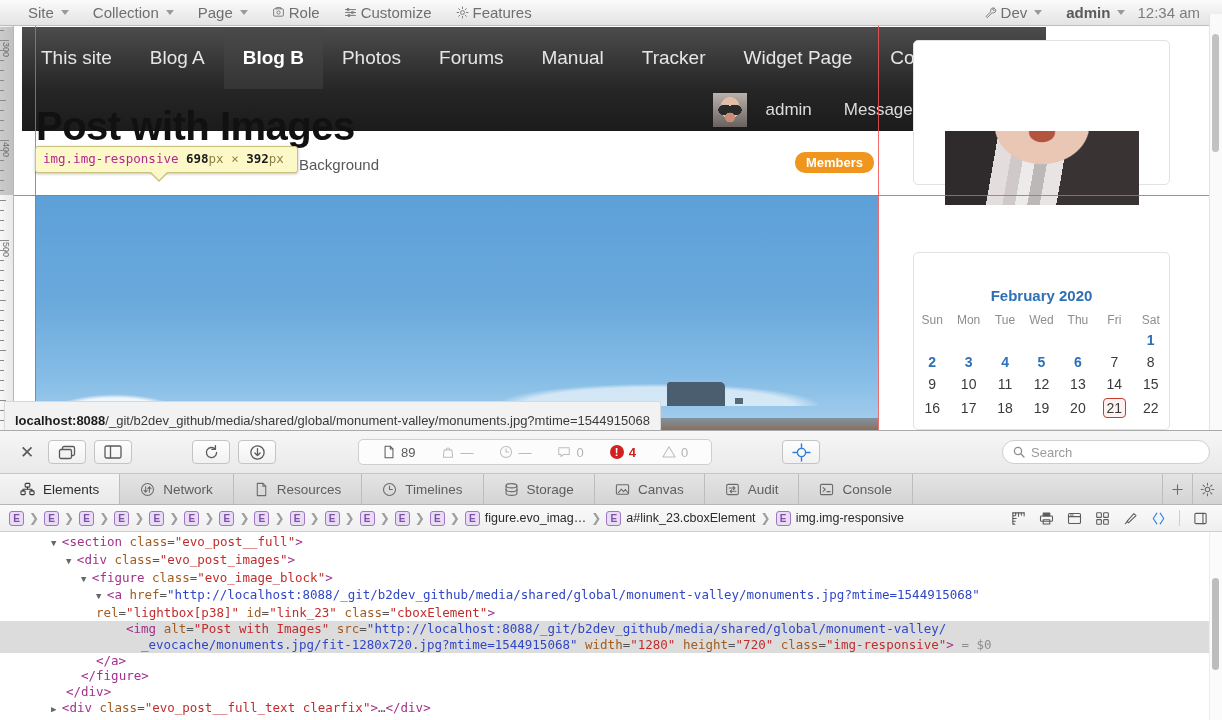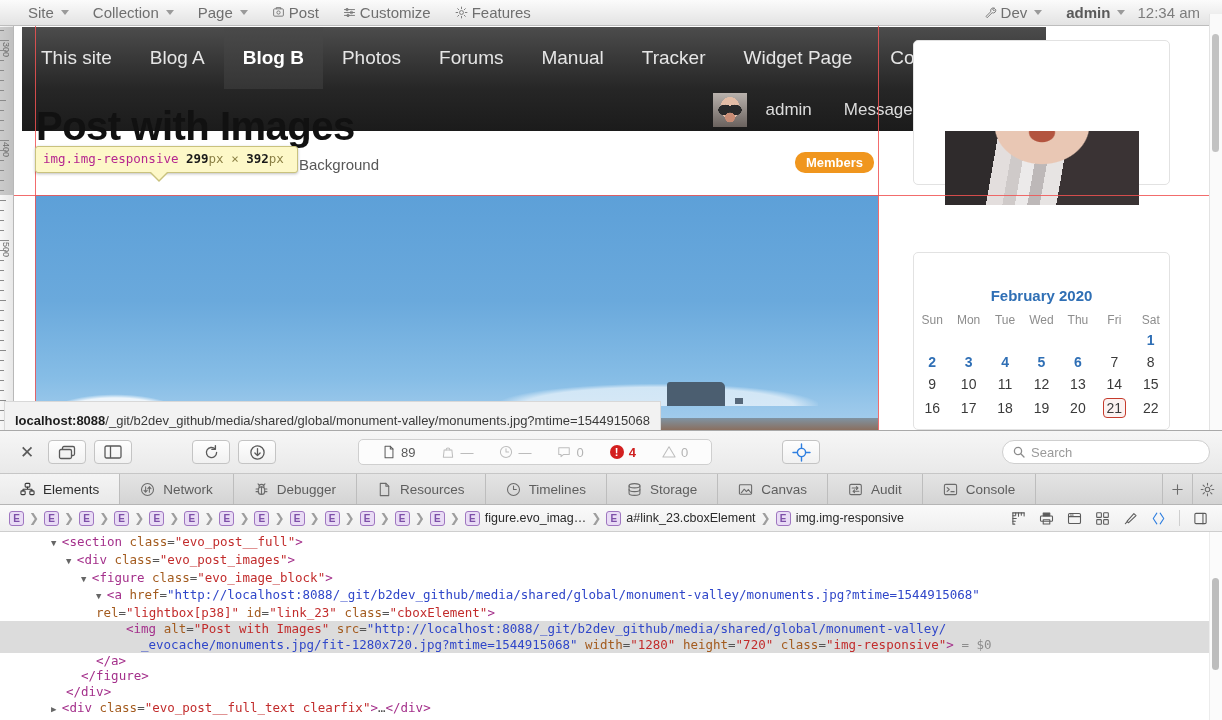--- a/index.html
+++ b/index.html
@@ -437,21 +437,21 @@
           </tbody>
       </table>
     </div>
 
     <div class="hl-line hl-v" style="left:35px; top:14px; height:416px;"></div>
     <div class="hl-line hl-v" style="left:878px; top:14px; height:416px;"></div>
     <div class="hl-line hl-h" style="left:0; top:195px; width:1222px;"></div>
 
     <div class="tooltip">
       <div><span class="sel">img.img-responsive</span>
-        <span class="num">299</span><span class="unit">px</span>
+        <span class="num">698</span><span class="unit">px</span>
         <span class="times">×</span>
         <span class="num">392</span><span class="unit">px</span></div>
     </div>
 
     <div class="ruler-h" id="ruler-h">
         <div class="seg" style="left: 35px; width: 843px;"></div>
         <div class="tick maj" style="left: 0px;"></div>
         <div class="tick" style="left: 10px;"></div>
         <div class="tick" style="left: 20px;"></div>
         <div class="tick" style="left: 30px;"></div>
@@ -647,21 +647,21 @@
           <div class="eitem">
             <span>Page</span>
             <span class="caret"></span>
           </div>
           <div class="eitem">
             <svg width="13" height="13" viewBox="0 0 16 16">
               <rect x="2" y="3.5" width="12" height="9" rx="1.2" fill="none" stroke="#777" stroke-width="1.15"></rect>
               <path d="M5.2 3.5V2h5.6v1.5" fill="none" stroke="#777" stroke-width="1.15" stroke-linecap="round" stroke-linejoin="round"></path>
               <circle cx="8" cy="8" r="2" fill="none" stroke="#777" stroke-width="1.15"></circle>
             </svg>
-            <span>Post</span>
+            <span>Role</span>
           </div>
           <div class="eitem">
             <svg width="13" height="13" viewBox="0 0 16 16">
               <path d="M1.8 4.4h12.4M1.8 8h12.4M1.8 11.6h12.4" fill="none" stroke="#777" stroke-width="1.15" stroke-linecap="round" stroke-linejoin="round"></path>
               <circle cx="5" cy="4.4" r="1.5" fill="none" stroke="#777" stroke-width="1.15"></circle>
               <circle cx="10.4" cy="8" r="1.5" fill="none" stroke="#777" stroke-width="1.15"></circle>
               <circle cx="6.2" cy="11.6" r="1.5" fill="none" stroke="#777" stroke-width="1.15"></circle>
             </svg>
             <span>Customize</span>
           </div>
@@ -801,28 +801,20 @@
             <path d="M8 5.5v2.2M3.2 9.5V7.7h9.6v1.8" fill="none" stroke="#3a3a3a" stroke-width="1.15" stroke-linecap="round" stroke-linejoin="round"></path>
           </svg>
           <span>Elements</span>
         </div>
         <div class="wi-tab">
           <svg width="15" height="15" viewBox="0 0 16 16">
             <circle cx="8" cy="8" r="6.4" fill="none" stroke="#6b6b6b" stroke-width="1.15"></circle>
             <path d="M6 5.2v5.6M6 10.8L4.3 9M6 10.8L7.7 9M10 10.8V5.2M10 5.2L8.3 7M10 5.2l1.7 1.8" fill="none" stroke="#6b6b6b" stroke-width="1.15" stroke-linecap="round" stroke-linejoin="round"></path>
           </svg>
           <span>Network</span>
-        </div>
-        <div class="wi-tab">
-          <svg width="15" height="15" viewBox="0 0 16 16">
-            <path d="M5.3 5.2a2.7 2.7 0 0 1 5.4 0" fill="none" stroke="#6b6b6b" stroke-width="1.15" stroke-linecap="round" stroke-linejoin="round"></path>
-            <rect x="4.6" y="5.2" width="6.8" height="8" rx="3.2" fill="none" stroke="#6b6b6b" stroke-width="1.15"></rect>
-            <path d="M4.6 7.4H2.2M4.6 10.3H2.2M11.4 7.4h2.4M11.4 10.3h2.4M8 5.2v8M5.5 3.2L4.3 2M10.5 3.2L11.7 2" fill="none" stroke="#6b6b6b" stroke-width="1.15" stroke-linecap="round" stroke-linejoin="round"></path>
-          </svg>
-          <span>Debugger</span>
         </div>
         <div class="wi-tab">
           <svg width="15" height="15" viewBox="0 0 16 16">
             <path d="M3.5 1.5h6l3 3v10h-9z" fill="none" stroke="#6b6b6b" stroke-width="1.15" stroke-linecap="round" stroke-linejoin="round"></path>
             <path d="M9.5 1.5v3h3" fill="none" stroke="#6b6b6b" stroke-width="1.15" stroke-linecap="round" stroke-linejoin="round"></path>
           </svg>
           <span>Resources</span>
         </div>
         <div class="wi-tab">
           <svg width="15" height="15" viewBox="0 0 16 16">

